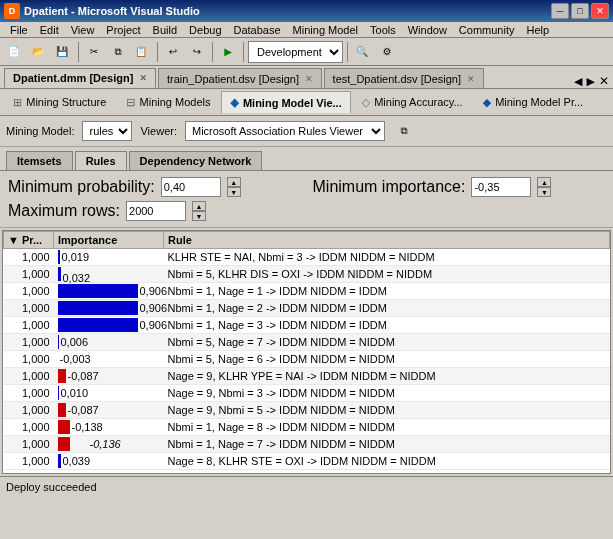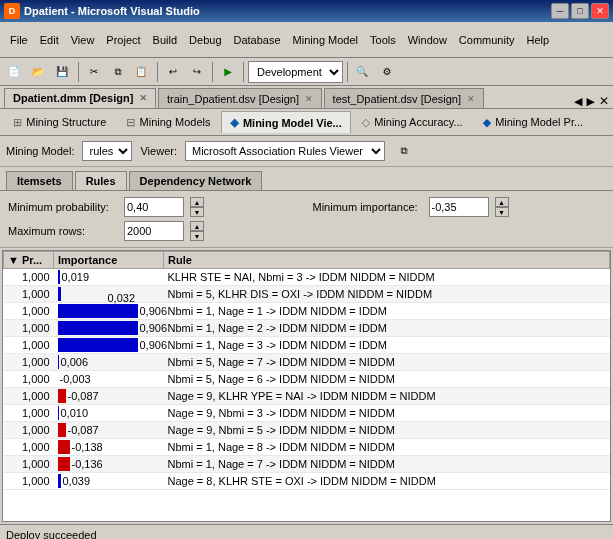--- a/index.html
+++ b/index.html
@@ -17,21 +17,21 @@
     }
     .title-bar-left { display: flex; align-items: center; gap: 4px; font-size: 11px; font-weight: bold; }
     .title-bar-icon { width: 16px; height: 16px; background: #ff6600; border-radius: 2px; display: flex; align-items: center; justify-content: center; color: white; font-size: 9px; font-weight: bold; }
     .title-bar-controls { display: flex; gap: 2px; }
     .title-btn { width: 18px; height: 16px; background: #c0c0c0; border: 1px solid #888; border-radius: 2px; display: flex; align-items: center; justify-content: center; font-size: 9px; cursor: pointer; color: #000; }
     .title-btn.close { background: #ff4444; color: white; }
 
     
     .menu-bar {
       background: #d4d0c8;
-      height: 36px;
+      height: 16px;
       display: flex;
       align-items: center;
       padding: 0 4px;
       border-bottom: 1px solid #808080;
     }
     .menu-item { padding: 2px 6px; font-size: 11px; cursor: pointer; }
 
     
     .toolbar {
       background: #d4d0c8;
@@ -142,21 +142,21 @@
       display: grid;
       grid-template-columns: 1fr 1fr;
       gap: 4px 12px;
       border-bottom: 1px solid #a0a0a0;
     }
     .filter-row {
       display: flex;
       align-items: center;
       gap: 6px;
     }
-    .filter-label { font-size: 11px; white-space: nowrap; min-width: 110px; }
+    .filter-label { font-size: 16px; white-space: nowrap; min-width: 110px; }
     .filter-input {
       width: 60px;
       height: 20px;
       border: 1px solid #808080;
       background: white;
       font-size: 11px;
       padding: 0 2px;
     }
     .spin-btn { width: 14px; height: 10px; border: 1px solid #808080; background: #d4d0c8; font-size: 7px; cursor: pointer; display: flex; align-items: center; justify-content: center; }
     .spin-group { display: flex; flex-direction: column; }
@@ -165,21 +165,21 @@
       height: 20px;
       border: 1px solid #808080;
       background: white;
       font-size: 11px;
     }
 
     
     .table-container {
       background: white;
       overflow: auto;
-      height: 272px;
+      height: 244px;
       border: 1px solid #808080;
       margin: 2px;
     }
     table { width: 100%; border-collapse: collapse; font-size: 11px; }
     thead { background: #d4d0c8; }
     th {
       border: 1px solid #a0a0a0;
       padding: 2px 4px;
       text-align: left;
       font-weight: bold;
@@ -383,21 +383,21 @@
               <span style="position: absolute; left: 4px; top: 0px; font-size: 11px; line-height: 14px;">0,019</span>
             </div>
           </td>
           <td>KLHR STE = NAI, Nbmi = 3 -&gt; IDDM NIDDM = NIDDM</td>
         </tr>
         <tr>
           <td style="text-align: right;">1,000</td>
           <td class="importance-bar-cell">
             <div class="bar-container">
               <div class="bar-pos" style="width: 3px; left: 0px;"></div>
-              <span style="position: absolute; left: 5px; top: 4px; font-size: 11px; line-height: 14px; padding-left: 45px;">0,032</span>
+              <span style="position: absolute; left: 5px; top: 4px; font-size: 11px; line-height: 14px;">0,032</span>
             </div>
           </td>
           <td>Nbmi = 5, KLHR DIS = OXI -&gt; IDDM NIDDM = NIDDM</td>
         </tr>
         <tr>
           <td style="text-align: right;">1,000</td>
           <td class="importance-bar-cell">
             <div class="bar-container">
               <div class="bar-pos" style="width: 80px; left: 0px;"></div>
               <span style="position: absolute; left: 82px; top: 0px; font-size: 11px; line-height: 14px;">0,906</span>
@@ -483,21 +483,21 @@
               <span style="position: absolute; left: 14px; top: 0px; font-size: 11px; line-height: 14px;">-0,138</span>
             </div>
           </td>
           <td>Nbmi = 1, Nage = 8 -&gt; IDDM NIDDM = NIDDM</td>
         </tr>
         <tr>
           <td style="text-align: right;">1,000</td>
           <td class="importance-bar-cell">
             <div class="bar-container">
               <div class="bar-neg" style="width: 12px; left: 0px;"></div>
-              <span style="position: absolute; left: 14px; top: 0px; font-size: 11px; line-height: 14px;">-0,136</span>
+              <span style="position: absolute; left: 32px; top: 0px; font-size: 11px; line-height: 14px; font-style: italic;">-0,136</span>
             </div>
           </td>
           <td>Nbmi = 1, Nage = 7 -&gt; IDDM NIDDM = NIDDM</td>
         </tr>
         <tr>
           <td style="text-align: right;">1,000</td>
           <td class="importance-bar-cell">
             <div class="bar-container">
               <div class="bar-pos" style="width: 3px; left: 0px;"></div>
               <span style="position: absolute; left: 5px; top: 0px; font-size: 11px; line-height: 14px;">0,039</span>

